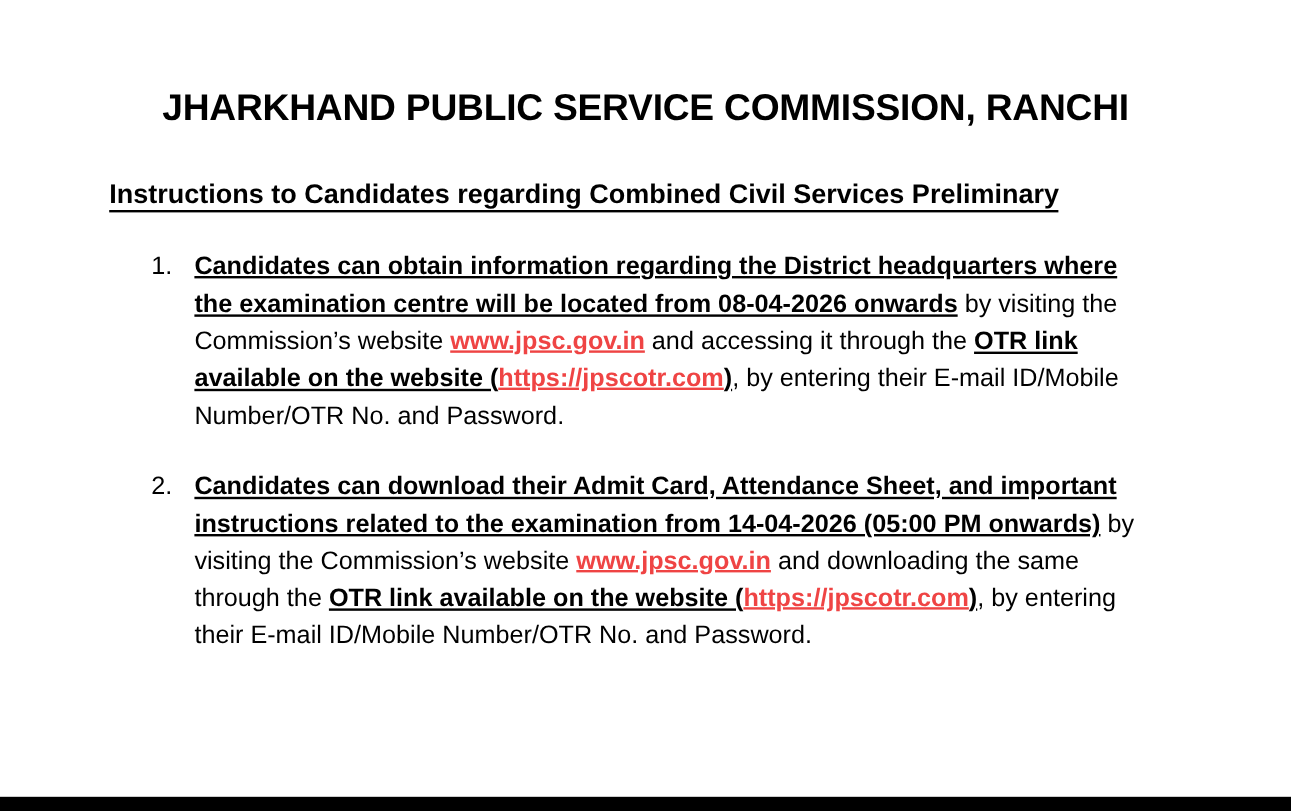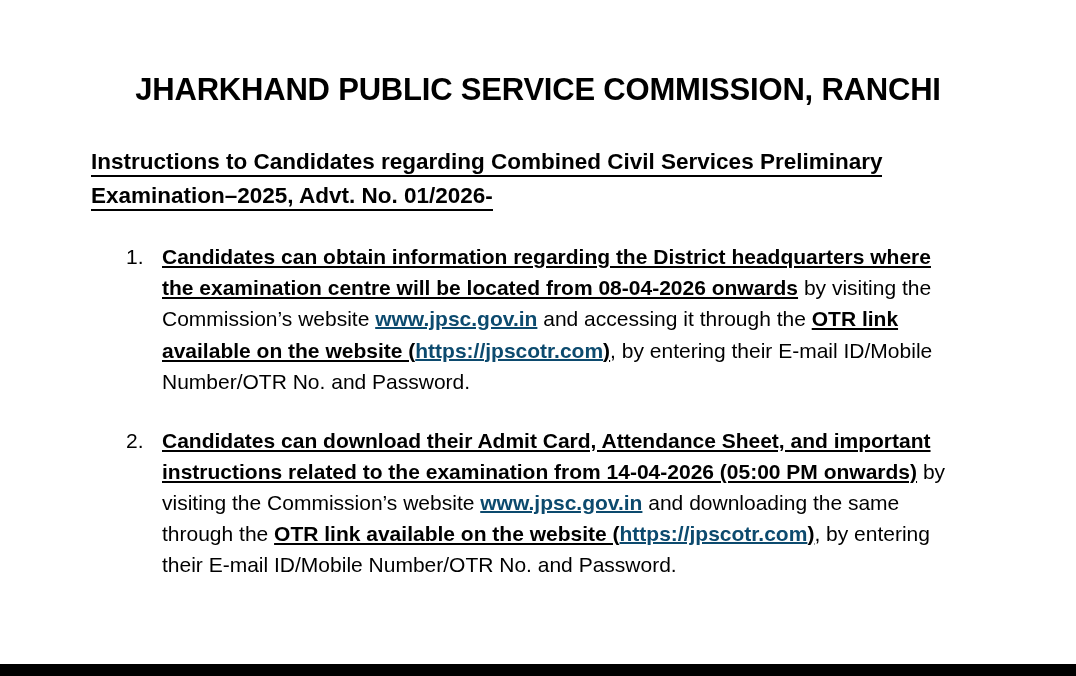--- a/index.html
+++ b/index.html
@@ -101,40 +101,39 @@
     font-size: 21px;
     font-weight: normal;
     text-align: left;
   }
 
   .para { margin: 0; }
 
   b, .b { font-weight: bold; text-decoration: underline; }
 
   a.link, .link {
-    color: #0c4a6e;
+    color: #ef4444;
     font-weight: bold;
     text-decoration: underline;
     text-underline-offset: 1px;
   }
   a.link.regular, .link.regular {
     font-weight: bold;
   }
 </style>
 </head>
 <body>
 
 <div class="page">
 
   <h1 class="doc-title">JHARKHAND PUBLIC SERVICE COMMISSION, RANCHI</h1>
 
 
   <div class="heading-block">
     <span class="hl"><span>Instructions to Candidates regarding Combined Civil Services Preliminary</span></span>
-    <span class="hl"><span>Examination–2025, Advt. No. 01/2026-</span></span>
   </div>
 
   <ol class="items" id="items-list">
       <li><span class="marker">1.</span><span class="para"><b>Candidates can obtain information regarding the District headquarters where the examination centre will be located from 08-04-2026 onwards</b><span> by visiting the Commission’s website </span><a class="link" href="#">www.jpsc.gov.in</a><span> and accessing it through the </span><b>OTR link available on the website (</b><a class="link regular" href="#">https://jpscotr.com</a><b>)</b><span>, by entering their E-mail ID/Mobile Number/OTR No. and Password.</span></span></li>
       <li><span class="marker">2.</span><span class="para"><b>Candidates can download their Admit Card, Attendance Sheet, and important instructions related to the examination from 14-04-2026 (05:00 PM onwards)</b><span> by visiting the Commission’s website </span><a class="link" href="#">www.jpsc.gov.in</a><span> and downloading the same through the </span><b>OTR link available on the website (</b><a class="link regular" href="#">https://jpscotr.com</a><b>)</b><span>, by entering their E-mail ID/Mobile Number/OTR No. and Password.</span></span></li>
     </ol>
 
 </div>
 
 <div class="bottom-band"></div>

